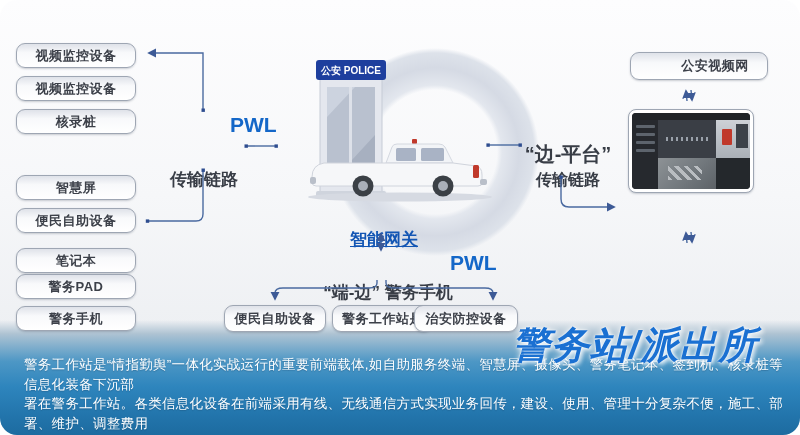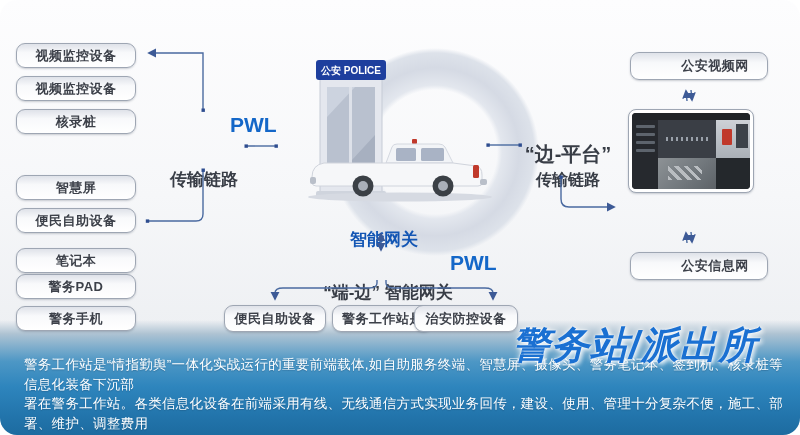--- a/index.html
+++ b/index.html
@@ -17,21 +17,21 @@
         background:linear-gradient(180deg,#dfe2e9 0%,#f8f9fb 38%,#ffffff 100%);
         box-shadow:0 1px 2px rgba(60,70,90,.25);
         display:flex;align-items:center;justify-content:center;
         font-size:13px;font-weight:bold;color:#3c4049;letter-spacing:.5px;white-space:nowrap;}
   .lbox{left:16px;width:120px;height:25px;}
   .bbox{top:305px;height:27px;}
   .rbox{left:630px;width:138px;height:28px;padding-left:32px;}
   .lbl{position:absolute;white-space:nowrap;margin-top:22px;}
   .pwl{color:#1467c8;font-size:21px;font-weight:bold;}
   .darklbl{color:#383d46;font-size:17px;font-weight:bold;text-align:center;}
-  .bluelbl{color:#1356b4;font-size:17px;font-weight:bold;text-align:center;}
+  .bluelbl{color:#1356b4;font-size:17px;font-weight:bold;text-align:center;text-decoration:underline;}
   .big-title{position:absolute;left:512px;top:292px;font-size:38px;font-weight:bold;font-style:italic;
         color:#1a70d2;letter-spacing:1px;z-index:6;
         text-shadow:0 0 2px #fff,0 0 6px rgba(255,255,255,.95),2px 2px 4px rgba(255,255,255,.8);margin-top:28px;}
   .footer-text{position:absolute;left:24px;top:355px;width:766px;z-index:5;color:#ffffff;
         font-size:13.5px;line-height:19.5px;letter-spacing:.3px;text-shadow:0 1px 1px rgba(20,60,95,.35);}
   .conn{position:absolute;left:0;top:0;z-index:2;}
   .scene{position:absolute;left:300px;top:55px;z-index:3;}
   
   .shot{position:absolute;left:628px;top:109px;width:126px;height:84px;box-sizing:border-box;
         border:1px solid #9ea6b3;border-radius:8px;background:#fff;box-shadow:0 1px 2px rgba(60,70,90,.25);
@@ -124,23 +124,20 @@
   <div class="nbox bbox" style="left:332px;width:101px">
       <span>警务工作站是</span>
     </div>
   <div class="nbox bbox" style="left:414px;width:104px">
       <span>治安防控设备</span>
     </div>
 
   <div class="nbox rbox" style="top:52px">
       <span>公安视频网</span>
     </div>
-  <div class="nbox rbox" style="top:252px">
-      <span>公安信息网</span>
-    </div>
 
   <div class="shot">
     <div class="shot-inner">
       <div class="shot-top"></div>
       <div class="shot-side">
           <i></i>
           <i></i>
           <i></i>
           <i></i>
         </div>
@@ -178,21 +175,21 @@
       <circle cx="63" cy="131" r="5" fill="#a9afb9"></circle>
       <circle cx="143" cy="131" r="10.5" fill="#3b4046"></circle>
       <circle cx="143" cy="131" r="5" fill="#a9afb9"></circle>
     </g>
   </svg>
 
   <div class="lbl pwl" style="left:230px;top:91px">PWL</div>
   <div class="lbl darklbl" style="left:154px;top:146px;width:100px">传输链路</div>
   <div class="lbl bluelbl" style="left:344px;top:206px;width:80px">智能网关</div>
   <div class="lbl pwl" style="left:450px;top:229px">PWL</div>
-  <div class="lbl darklbl" style="left:300px;top:259px;width:176px">“端-边” 智能网关</div>
+  <div class="lbl darklbl" style="left:300px;top:259px;width:176px">“端-边” 警务手机</div>
   <div class="lbl darklbl" style="left:522px;top:119px;width:92px;font-size:20px">“边-平台”</div>
   <div class="lbl darklbl" style="left:522px;top:148px;width:92px;font-size:16px">传输链路</div>
 
   <div class="big-title">警务站/派出所</div>
 
   <div class="footer-text">
     <div>警务工作站是“情指勤舆”一体化实战运行的重要前端载体,如自助服务终端、智慧屏、摄像头、警务笔记本、签到机、核录桩等信息化装备下沉部</div>
     <div>署在警务工作站。各类信息化设备在前端采用有线、无线通信方式实现业务回传，建设、使用、管理十分复杂不便，施工、部署、维护、调整费用</div>
     <div>高、难度大，无法已将能力延伸辐射到警务站周边范围。以警务站为核心，按端边智能协同技术体系建设，在警务工作站及周边形成前端协同应用</div>
 

